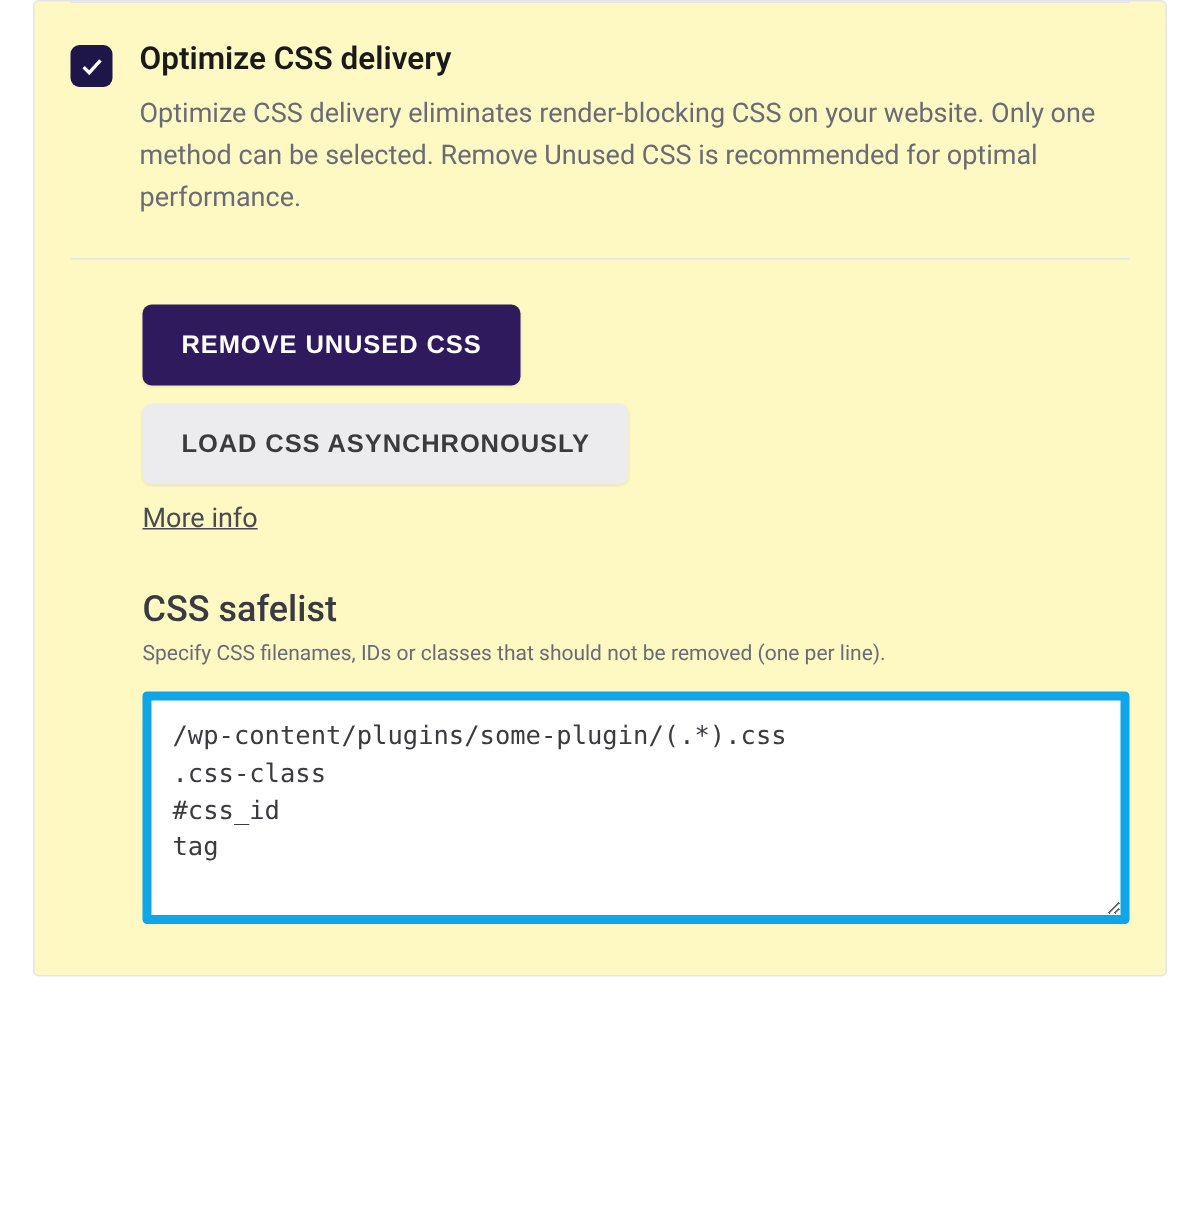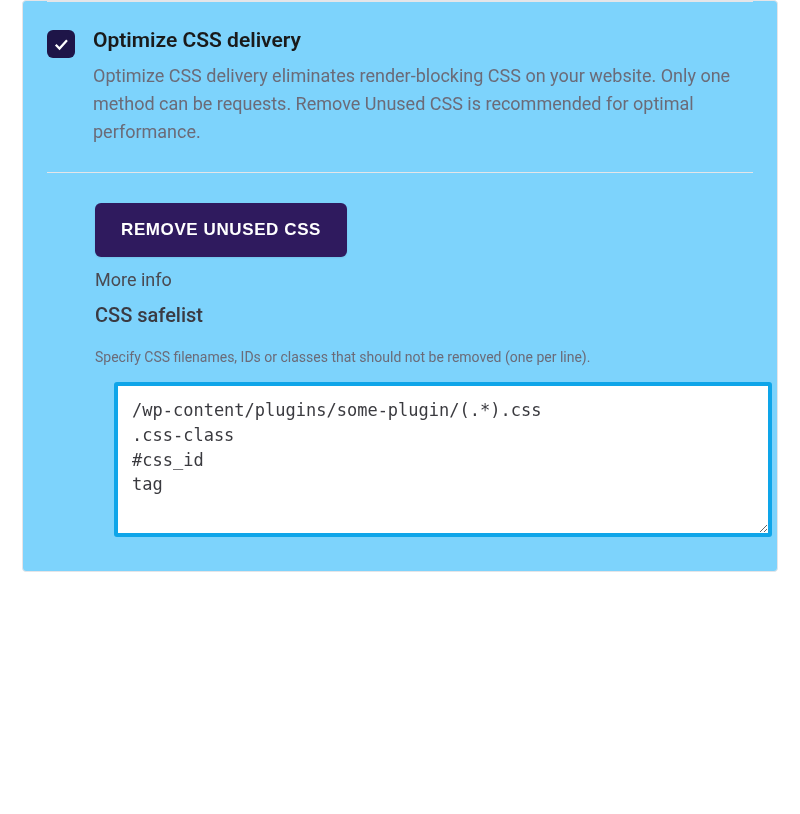--- a/index.html
+++ b/index.html
@@ -8,21 +8,21 @@
       padding: 0;
     }
     body {
       font-family: -apple-system, BlinkMacSystemFont, "Segoe UI", Roboto, Helvetica, Arial, sans-serif;
       background: #fff;
       width: 800px;
       height: 814px;
       overflow: hidden;
     }
     .panel {
-      background: #7dd3fc;
+      background: #fef9c3;
       border: 1px solid #e5e5e8;
       border-radius: 4px;
       margin: 0 22px;
       padding: 0;
     }
     .section-divider {
       border: none;
       border-top: 1px solid #e5e5e8;
       margin: 0 24px 0 24px;
     }
@@ -102,74 +102,75 @@
     .sub-desc {
       font-size: 18px;
       line-height: 1.55;
       color: #6b6b78;
       margin-top: 8px;
       margin-bottom: 2px;
     }
     .more-link {
       font-size: 18px;
       color: #4a4a52;
+      text-decoration: underline;
       display: inline-block;
-      margin-bottom: 13px;
+      margin-bottom: 36px;
       cursor: pointer;
     }
     .safelist-title {
-      font-size: 20px;
+      font-size: 24px;
       color: #3a3a42;
       font-weight: 500;
-      margin-bottom: 20px;
+      margin-bottom: 6px;
     }
     .safelist-desc {
       font-size: 14px;
       line-height: 1.55;
       color: #6b6b78;
       margin-bottom: 14px;
     }
     .textarea {
       width: 100%;
       min-height: 155px;
-      border: 4px solid #0ea5e9;
+      border: 6px solid #0ea5e9;
       background: #fff;
       border-radius: 3px;
       padding: 12px 14px;
       font-family: ui-monospace, SFMono-Regular, "SF Mono", Menlo, Consolas, monospace;
       font-size: 17px;
       line-height: 1.45;
       color: #3a3a3f;
       resize: both;
-      margin-left: 19px;
     }
   </style>
 </head>
 <body>
 
 <div class="panel">
   <hr class="section-divider">
 
   <div class="option-row">
     <div class="checkbox-box">
       <svg viewBox="0 0 24 24">
         <polyline points="5 13 10 18 20 7"></polyline>
       </svg>
     </div>
     <div class="option-content">
       <div class="option-title">Optimize CSS delivery</div>
-      <div class="option-desc">Optimize CSS delivery eliminates render-blocking CSS on your website. Only one method can be requests. Remove Unused CSS is recommended for optimal performance.</div>
+      <div class="option-desc">Optimize CSS delivery eliminates render-blocking CSS on your website. Only one method can be selected. Remove Unused CSS is recommended for optimal performance.</div>
     </div>
   </div>
 
   <hr class="inner-divider">
 
   <div class="sub-content">
     <div class="btn-row">
       <button class="btn btn-primary">Remove Unused CSS</button>
+      <button class="btn btn-secondary">Load CSS Asynchronously</button>
     </div>
 
     <a class="more-link">More info</a>
 
     <div class="safelist-title">CSS safelist</div>
     <div class="safelist-desc">Specify CSS filenames, IDs or classes that should not be removed (one per line).</div>
     <textarea class="textarea" style="">/wp-content/plugins/some-plugin/(.*).css
 .css-class
 #css_id
 tag</textarea>

